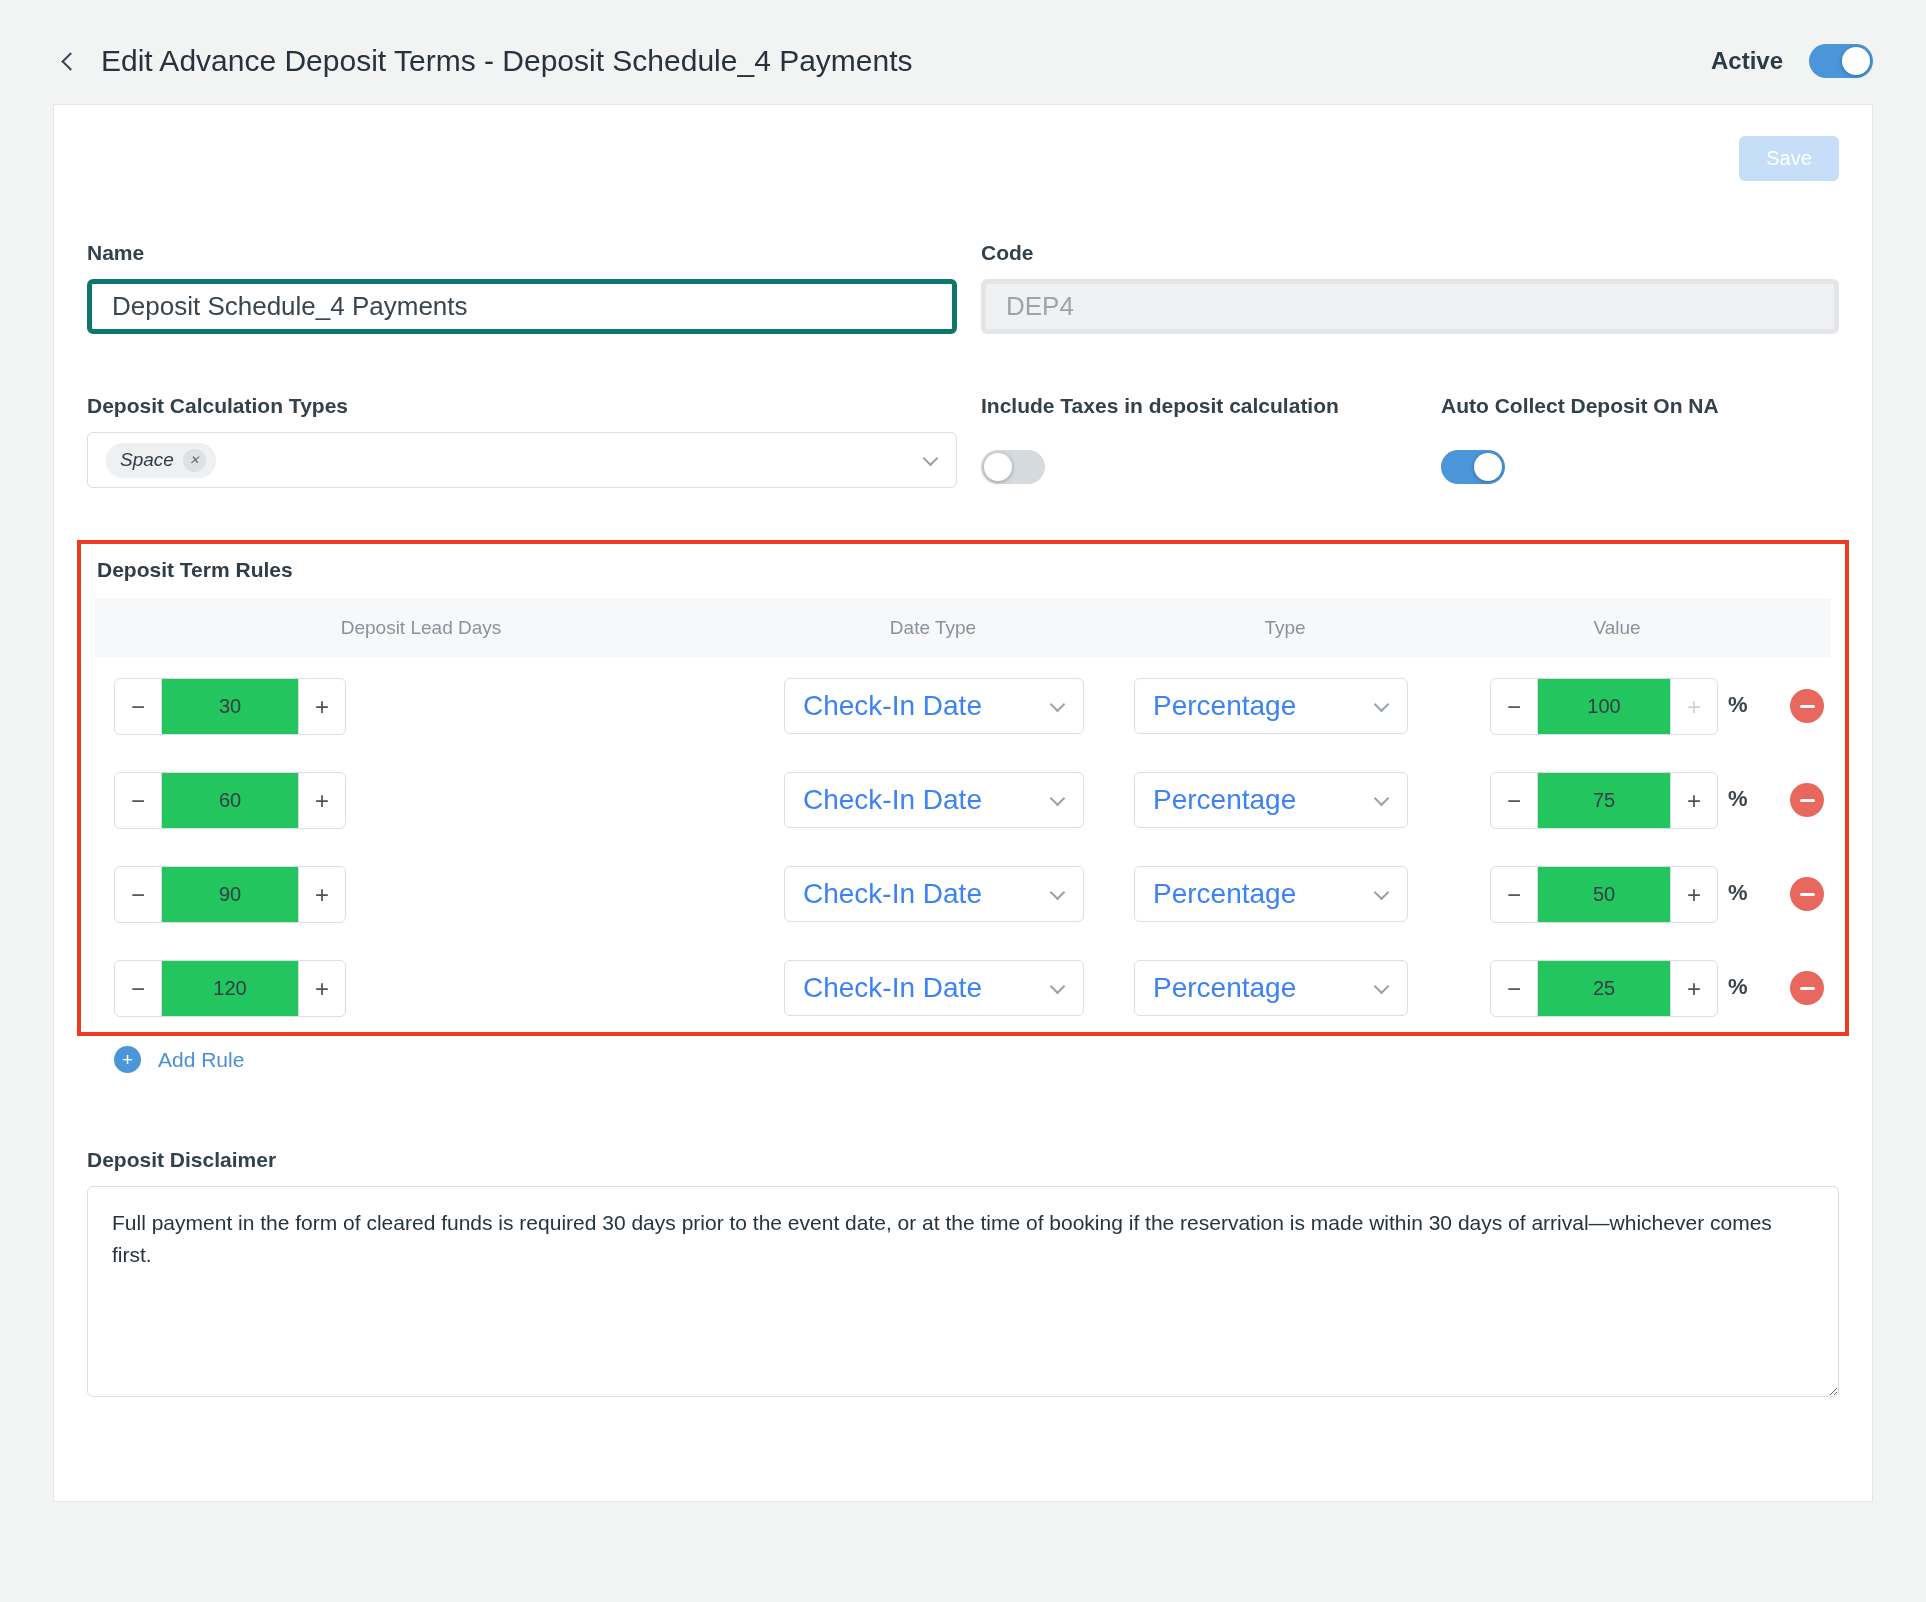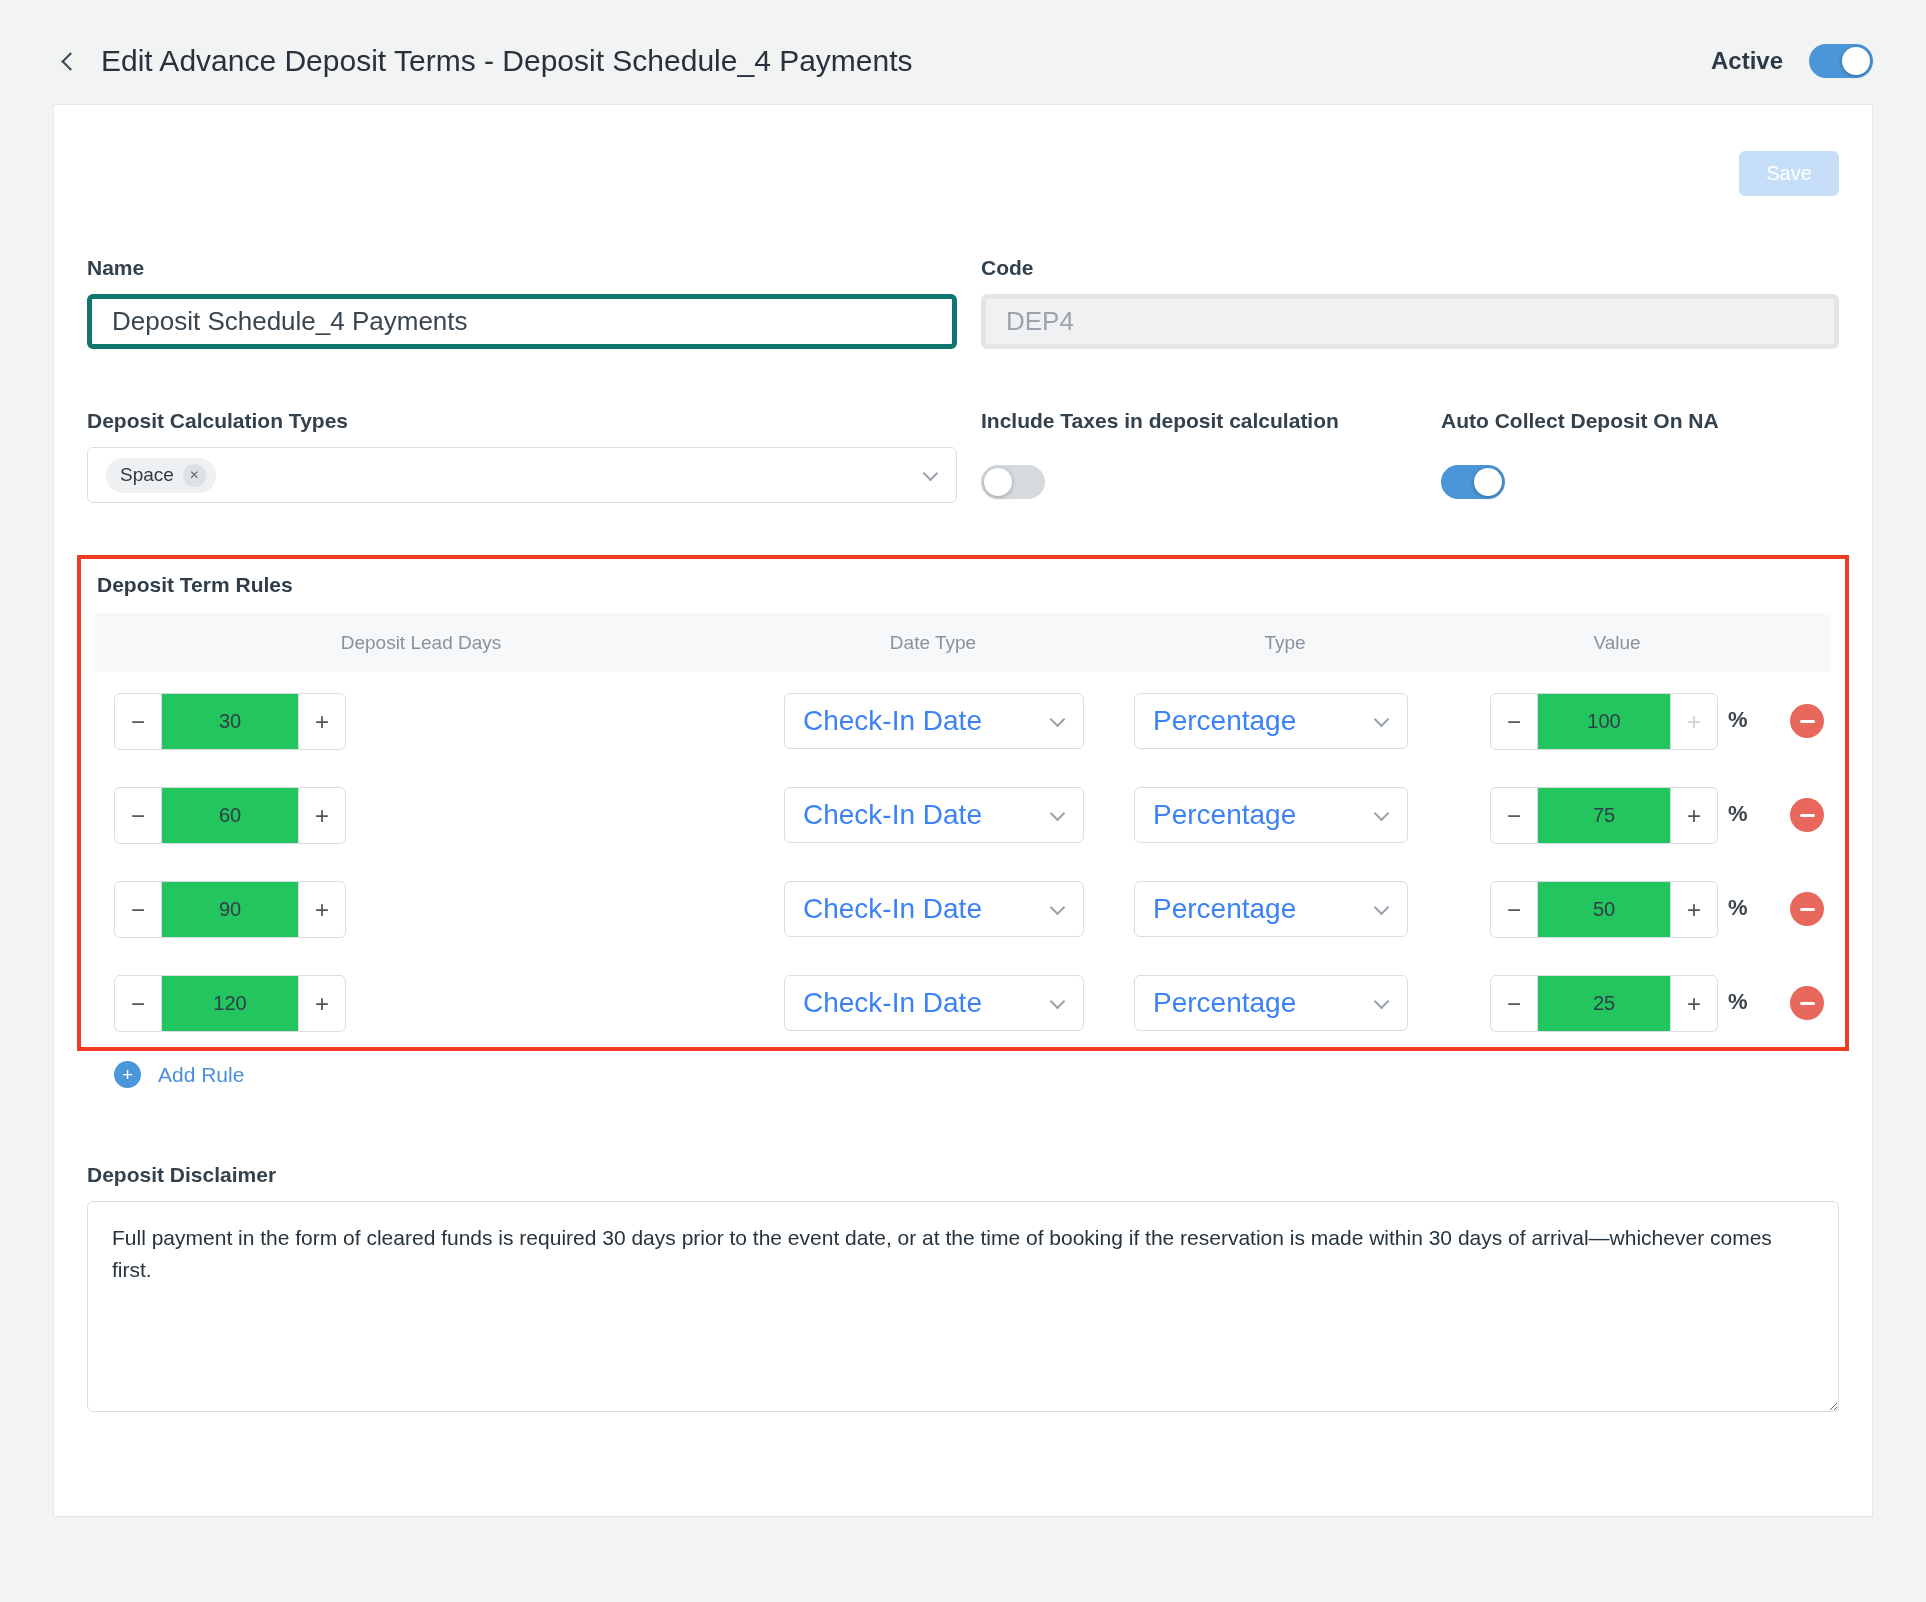--- a/index.html
+++ b/index.html
@@ -40,21 +40,21 @@
   }
   .toggle.on { background: #4a96d9; }
   .toggle.on .knob { left: auto; right: 3px; }
 
   
   .card {
     margin: 0 53px 37px 53px;
     background: #fff;
     border: 1px solid #e4e6e8;
     border-radius: 0;
-    padding: 46px 33px 100px 33px;
+    padding: 31px 33px 100px 33px;
   }
 
   .save-btn {
     display: block; margin-left: auto;
     width: 100px; height: 45px;
     background: #c6def8; color: #ffffff;
     font-size: 20px; font-family: inherit;
     border: none; border-radius: 6px; cursor: pointer;
   }
 
@@ -86,21 +86,21 @@
   .select .select-val { font-size: 28px; color: #3b82f6; }
   .chev-down {
     width: 11px; height: 11px;
     border-right: 2px solid #98a2aa; border-bottom: 2px solid #98a2aa;
     transform: rotate(45deg); display: inline-block;
     position: absolute; right: 20px; top: 20px;
   }
   .chip {
     display: inline-flex; align-items: center; gap: 9px;
     background: #eef0f2; border-radius: 17px;
-    padding: 6px 10px 6px 14px; font-size: 19px; color: #2f3b44;
+    padding: 6px 10px 6px 14px; font-size: 19px; color: #2f3b44; font-style: italic;
   }
   .chip-x {
     width: 23px; height: 23px; border-radius: 50%;
     background: #dde1e4; color: #5e6a73; font-size: 12px;
     display: flex; align-items: center; justify-content: center; cursor: pointer;
   }
 
   .toggles-cell { display: flex; }
   .toggle-block { width: 460px; }
   .toggle-block .toggle { margin-top: 18px; }

